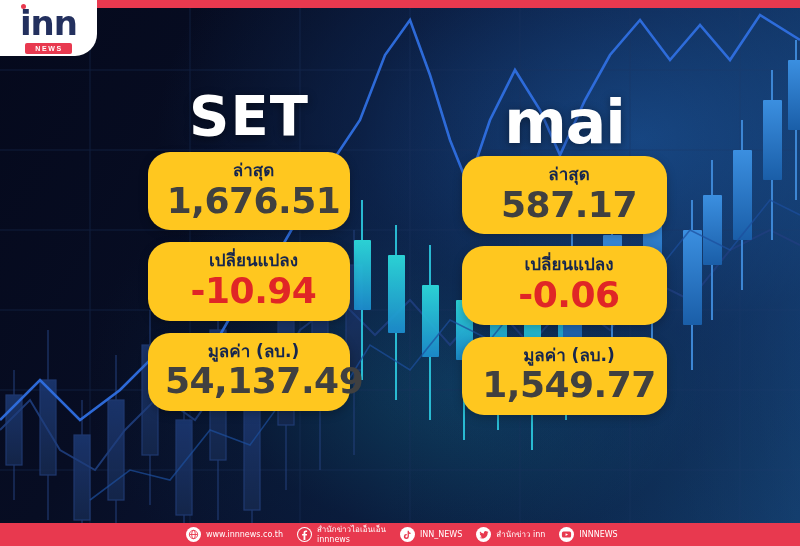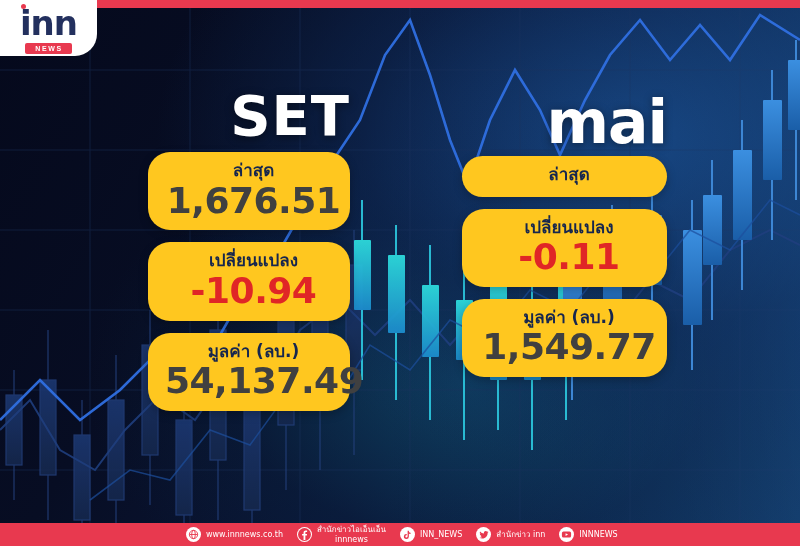--- a/index.html
+++ b/index.html
@@ -60,21 +60,21 @@
   
   .bgchart { position:absolute; inset:0; width:800px; height:546px; z-index:5; }
 
   
   .col { position:absolute; z-index:20; }
   #col-set { left:148px; top:88px; width:202px; }
   #col-mai { left:462px; top:92px; width:205px; }
 
   .idx-name {
     color:#ffffff; font-weight:bold; line-height:1;
-    text-align:right; height:64px;
+    text-align:center; height:64px;
     font-family:"DejaVu Sans", sans-serif;
     text-shadow:0 2px 10px rgba(0,0,0,0.45);
   }
   #col-set .idx-name { font-size:56px; letter-spacing:1px; }
   #col-mai .idx-name { font-size:60px; letter-spacing:-1px; }
 
   .card {
     background:#ffc71f;
     border-radius:22px;
     padding:9px 8px 11px 17px;
@@ -95,21 +95,20 @@
   .v-white { color:#404040; }
   .v-red   { color:#e02626; }
 
   
   .footer {
     position:absolute; left:0; bottom:0; width:800px; height:23px;
     background:#e8394f;
     z-index:45;
     display:flex; align-items:center;
     padding-left:186px;
-    text-align:center;
   }
   .f-item { display:flex; align-items:center; margin-right:14px; }
   .f-icon {
     width:15px; height:15px; border-radius:50%;
     background:#ffffff; flex:0 0 auto;
     margin-right:5px;
     display:flex; align-items:center; justify-content:center;
   }
   .f-icon svg { display:block; }
   .f-text { color:#ffffff; font-size:8px; line-height:1.15; white-space:nowrap;
@@ -254,25 +253,26 @@
       <div class="card-label">มูลค่า (ลบ.)</div>
       <div class="card-value v-white">54,137.49</div>
     </div>
   </div>
 
   <div class="col" id="col-mai">
     <div class="idx-name">mai</div>
 
     <div class="card">
       <div class="card-label">ล่าสุด</div>
+      <div class="card-value v-white">587.17</div>
     </div>
 
     <div class="card">
       <div class="card-label">เปลี่ยนแปลง</div>
-      <div class="card-value v-red">-0.11</div>
+      <div class="card-value v-red">-0.06</div>
     </div>
 
     <div class="card">
       <div class="card-label">มูลค่า (ลบ.)</div>
       <div class="card-value v-white">1,549.77</div>
     </div>
   </div>
 
   <div class="footer">
 

